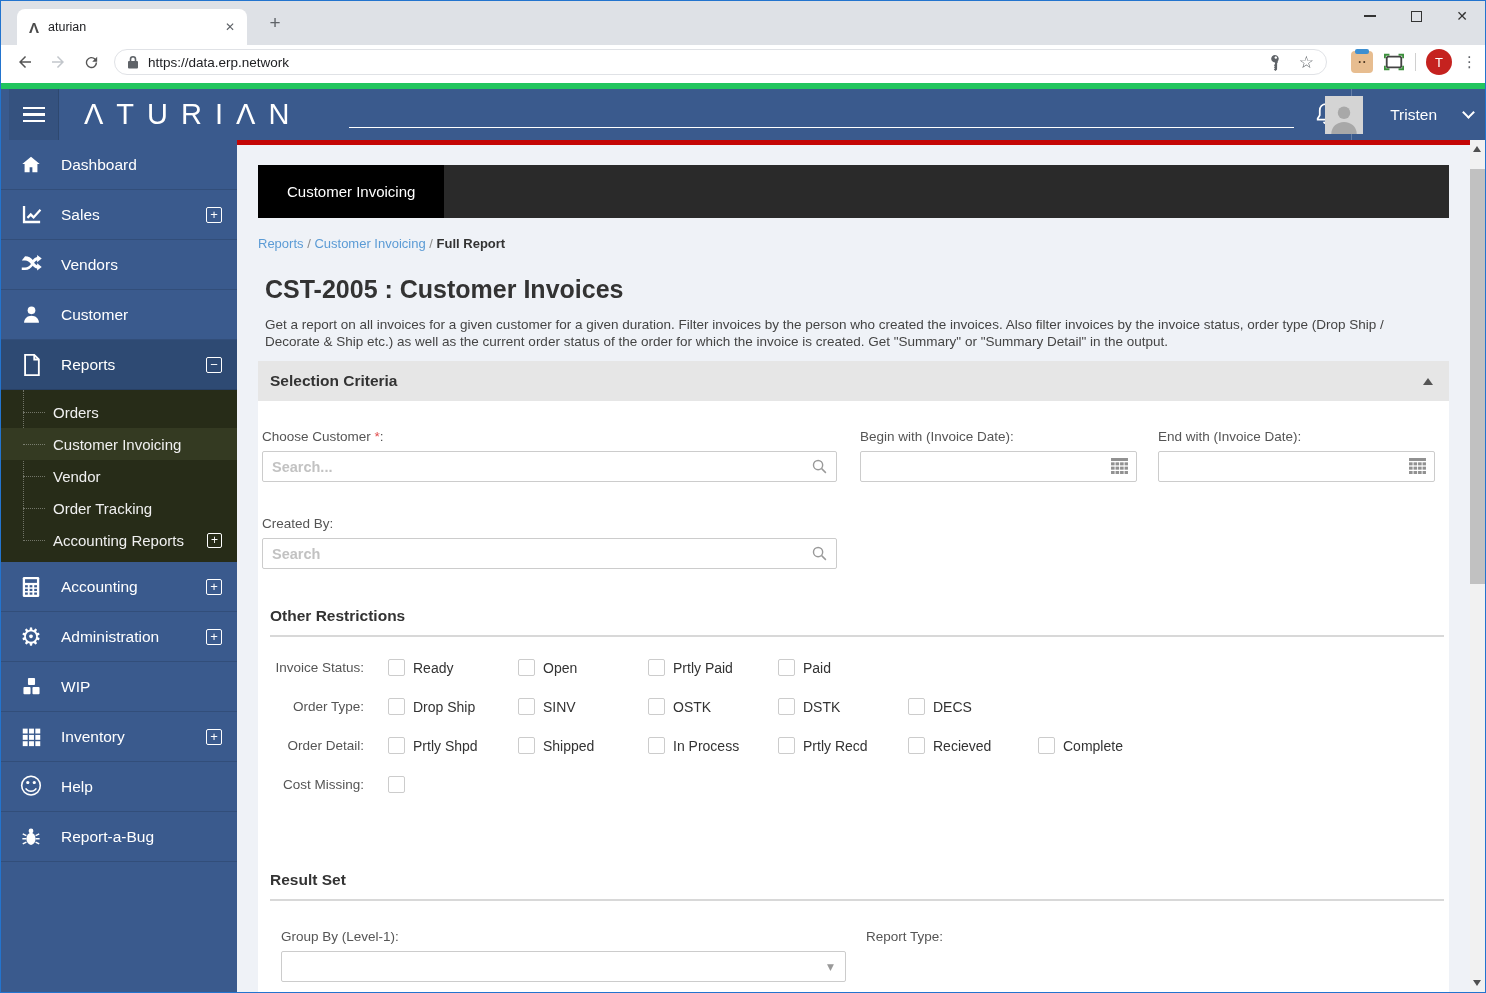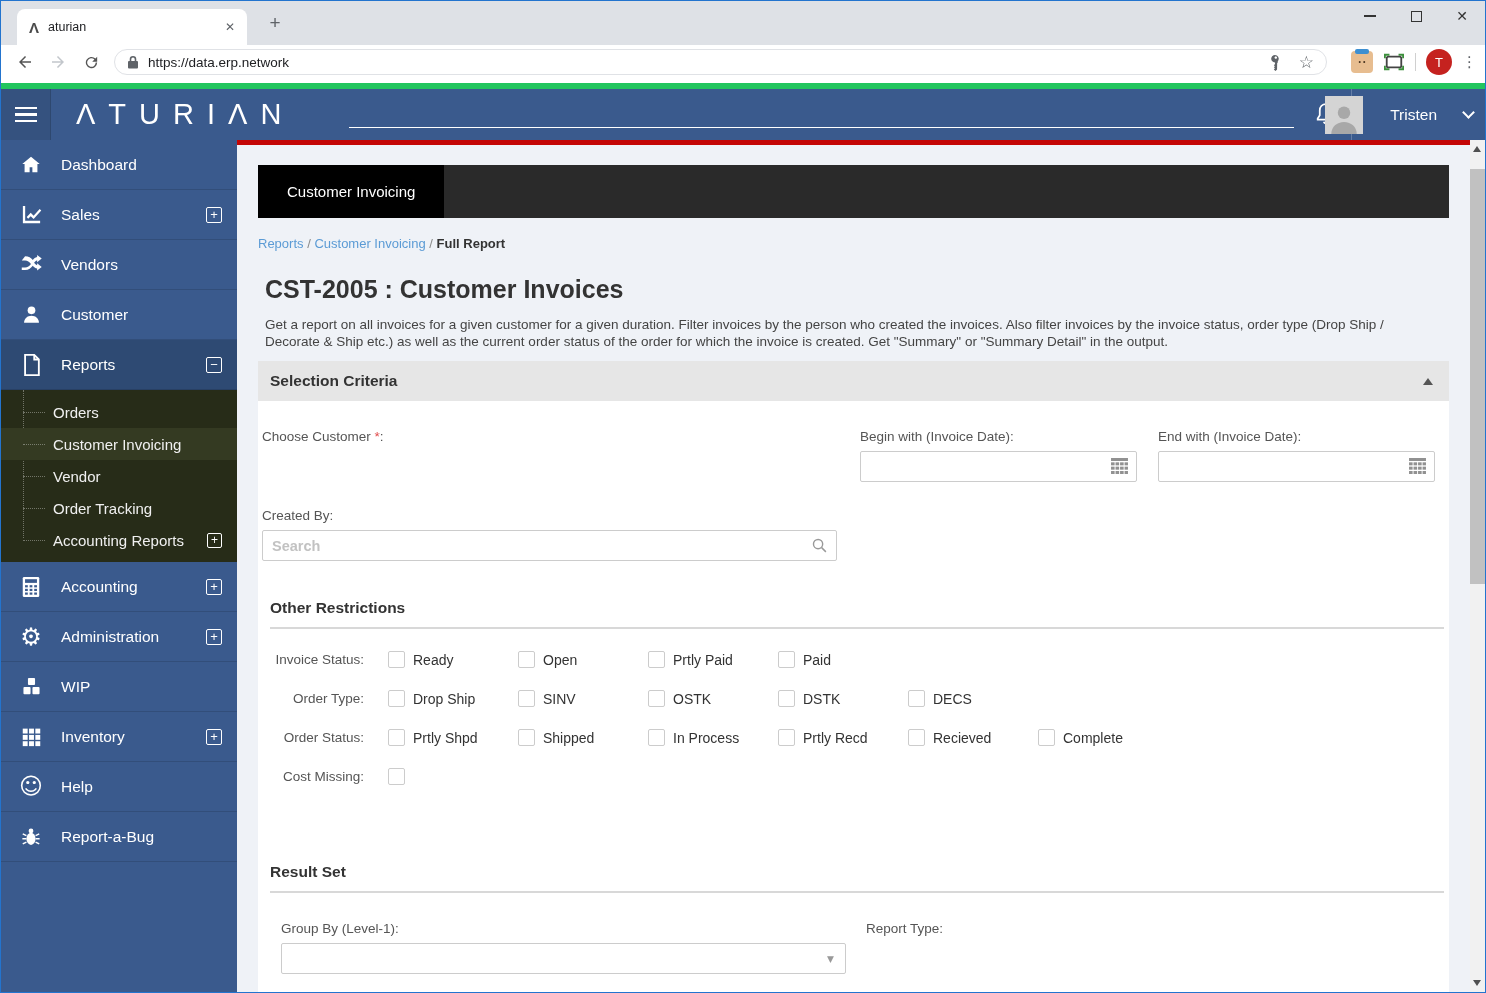--- a/index.html
+++ b/index.html
@@ -33,21 +33,21 @@
   .ext-area { position:absolute; right:8px; top:4px; height:26px; display:flex; align-items:center; gap:10px; }
   .ext-face { width:22px; height:22px; background:#e7bd90; border-radius:4px; position:relative; }
   .ext-face::before { content:""; position:absolute; left:4px; right:4px; top:-2px; height:5px; background:#3d8fd1; border-radius:2px; }
   .ext-face::after { content:"• •"; position:absolute; left:0; right:0; top:7px; text-align:center; font-size:7px; color:#46321e; letter-spacing:0; }
   .ext-divider { width:1px; height:18px; background:#d0d0d0; }
   .chrome-avatar { width:26px; height:26px; border-radius:50%; background:#c5221f; color:#fff; font-size:13px;
                    display:flex; align-items:center; justify-content:center; }
   .dots-glyph { font-size:15px; color:#5f6368; letter-spacing:0; }
 
   
-  .app-header { height:51px; background:#3a5a8d; position:relative; display:flex; align-items:center; flex:none; }
+  .app-header { height:51px; background:#3a5a8d; position:relative; display:flex; align-items:center; flex:none;padding-left:8px; }
   .hamburger { width:50px; height:51px; background:#35527f; display:flex; flex-direction:column; justify-content:center;
                align-items:center; gap:4px; border-right:1px solid rgba(0,0,0,.12); }
   .hamburger i { display:block; width:22px; height:2.5px; background:#fff; }
   .brand { color:#fff; font-size:29px; letter-spacing:13px; margin-left:25px; white-space:nowrap; }
   .brand-line { position:absolute; left:348px; right:191px; bottom:12px; height:1.5px; background:#fff; }
   .hdr-bell { position:absolute; right:146px; top:12px; }
   .hdr-divider { position:absolute; right:133px; top:0; width:1px; height:51px; background:rgba(255,255,255,.22); }
   .user-box { position:absolute; right:12px; top:0; height:51px; display:flex; align-items:center; gap:27px; }
   .user-avatar { width:38px; height:38px; background:#d4d4d4; display:flex; align-items:flex-end; justify-content:center; overflow:hidden; }
   .user-name { color:#fff; font-size:15.5px; }
@@ -408,20 +408,27 @@
             <span>Selection Criteria</span>
             <span class="panel-arrow"></span>
           </div>
           <div class="panel-body">
 
             <div class="fields-row">
               <div class="f-col1">
                 <div class="field-label">
                   <span>Choose Customer</span>
                   <span class="req">*</span><span>:</span>
+                </div>
+                <div class="inp-wrap">
+                  <input class="text-inp" placeholder="Search..." style="">
+                  <svg class="inp-ic" width="17" height="17" viewBox="0 0 24 24">
+                      <circle cx="10" cy="10" r="6.5" fill="none" stroke="#999" stroke-width="2"></circle>
+                      <path d="M15 15l6 6" stroke="#999" stroke-width="2"></path>
+                    </svg>
                 </div>
               </div>
               <div class="f-col2">
                 <div class="field-label">Begin with (Invoice Date):</div>
                 <div class="inp-wrap">
                   <input class="text-inp" style="">
                   <svg class="inp-ic" width="17" height="16" viewBox="0 0 18 17">
                     <g fill="#919191">
                         <rect x="0" y="0" width="18" height="3.2"></rect>
                         <rect x="0" y="4.6" width="3.8" height="3.2"></rect>
@@ -458,21 +465,21 @@
                         <rect x="0" y="13.8" width="3.8" height="3.2"></rect>
                         <rect x="4.8" y="13.8" width="3.8" height="3.2"></rect>
                         <rect x="9.6" y="13.8" width="3.8" height="3.2"></rect>
                         <rect x="14.4" y="13.8" width="3.6" height="3.2"></rect>
                       </g>
                   </svg>
                 </div>
               </div>
             </div>
 
-            <div class="fields-row" style="margin-top:26px">
+            <div class="fields-row" style="margin-top:34px">
               <div class="f-col1">
                 <div class="field-label">Created By:</div>
                 <div class="inp-wrap">
                   <input class="text-inp" placeholder="Search" style="">
                   <svg class="inp-ic" width="17" height="17" viewBox="0 0 24 24">
                       <circle cx="10" cy="10" r="6.5" fill="none" stroke="#999" stroke-width="2"></circle>
                       <path d="M15 15l6 6" stroke="#999" stroke-width="2"></path>
                     </svg>
                 </div>
               </div>
@@ -519,21 +526,21 @@
                   <span class="cb-box"></span>
                   <span class="cb-label">DSTK</span>
                 </span>
               <span class="cb-cell">
                   <span class="cb-box"></span>
                   <span class="cb-label">DECS</span>
                 </span>
             </div>
 
             <div class="cb-row">
-              <span class="cb-row-label">Order Status:</span>
+              <span class="cb-row-label">Order Detail:</span>
               <span class="cb-cell">
                   <span class="cb-box"></span>
                   <span class="cb-label">Prtly Shpd</span>
                 </span>
               <span class="cb-cell">
                   <span class="cb-box"></span>
                   <span class="cb-label">Shipped</span>
                 </span>
               <span class="cb-cell">
                   <span class="cb-box"></span>

